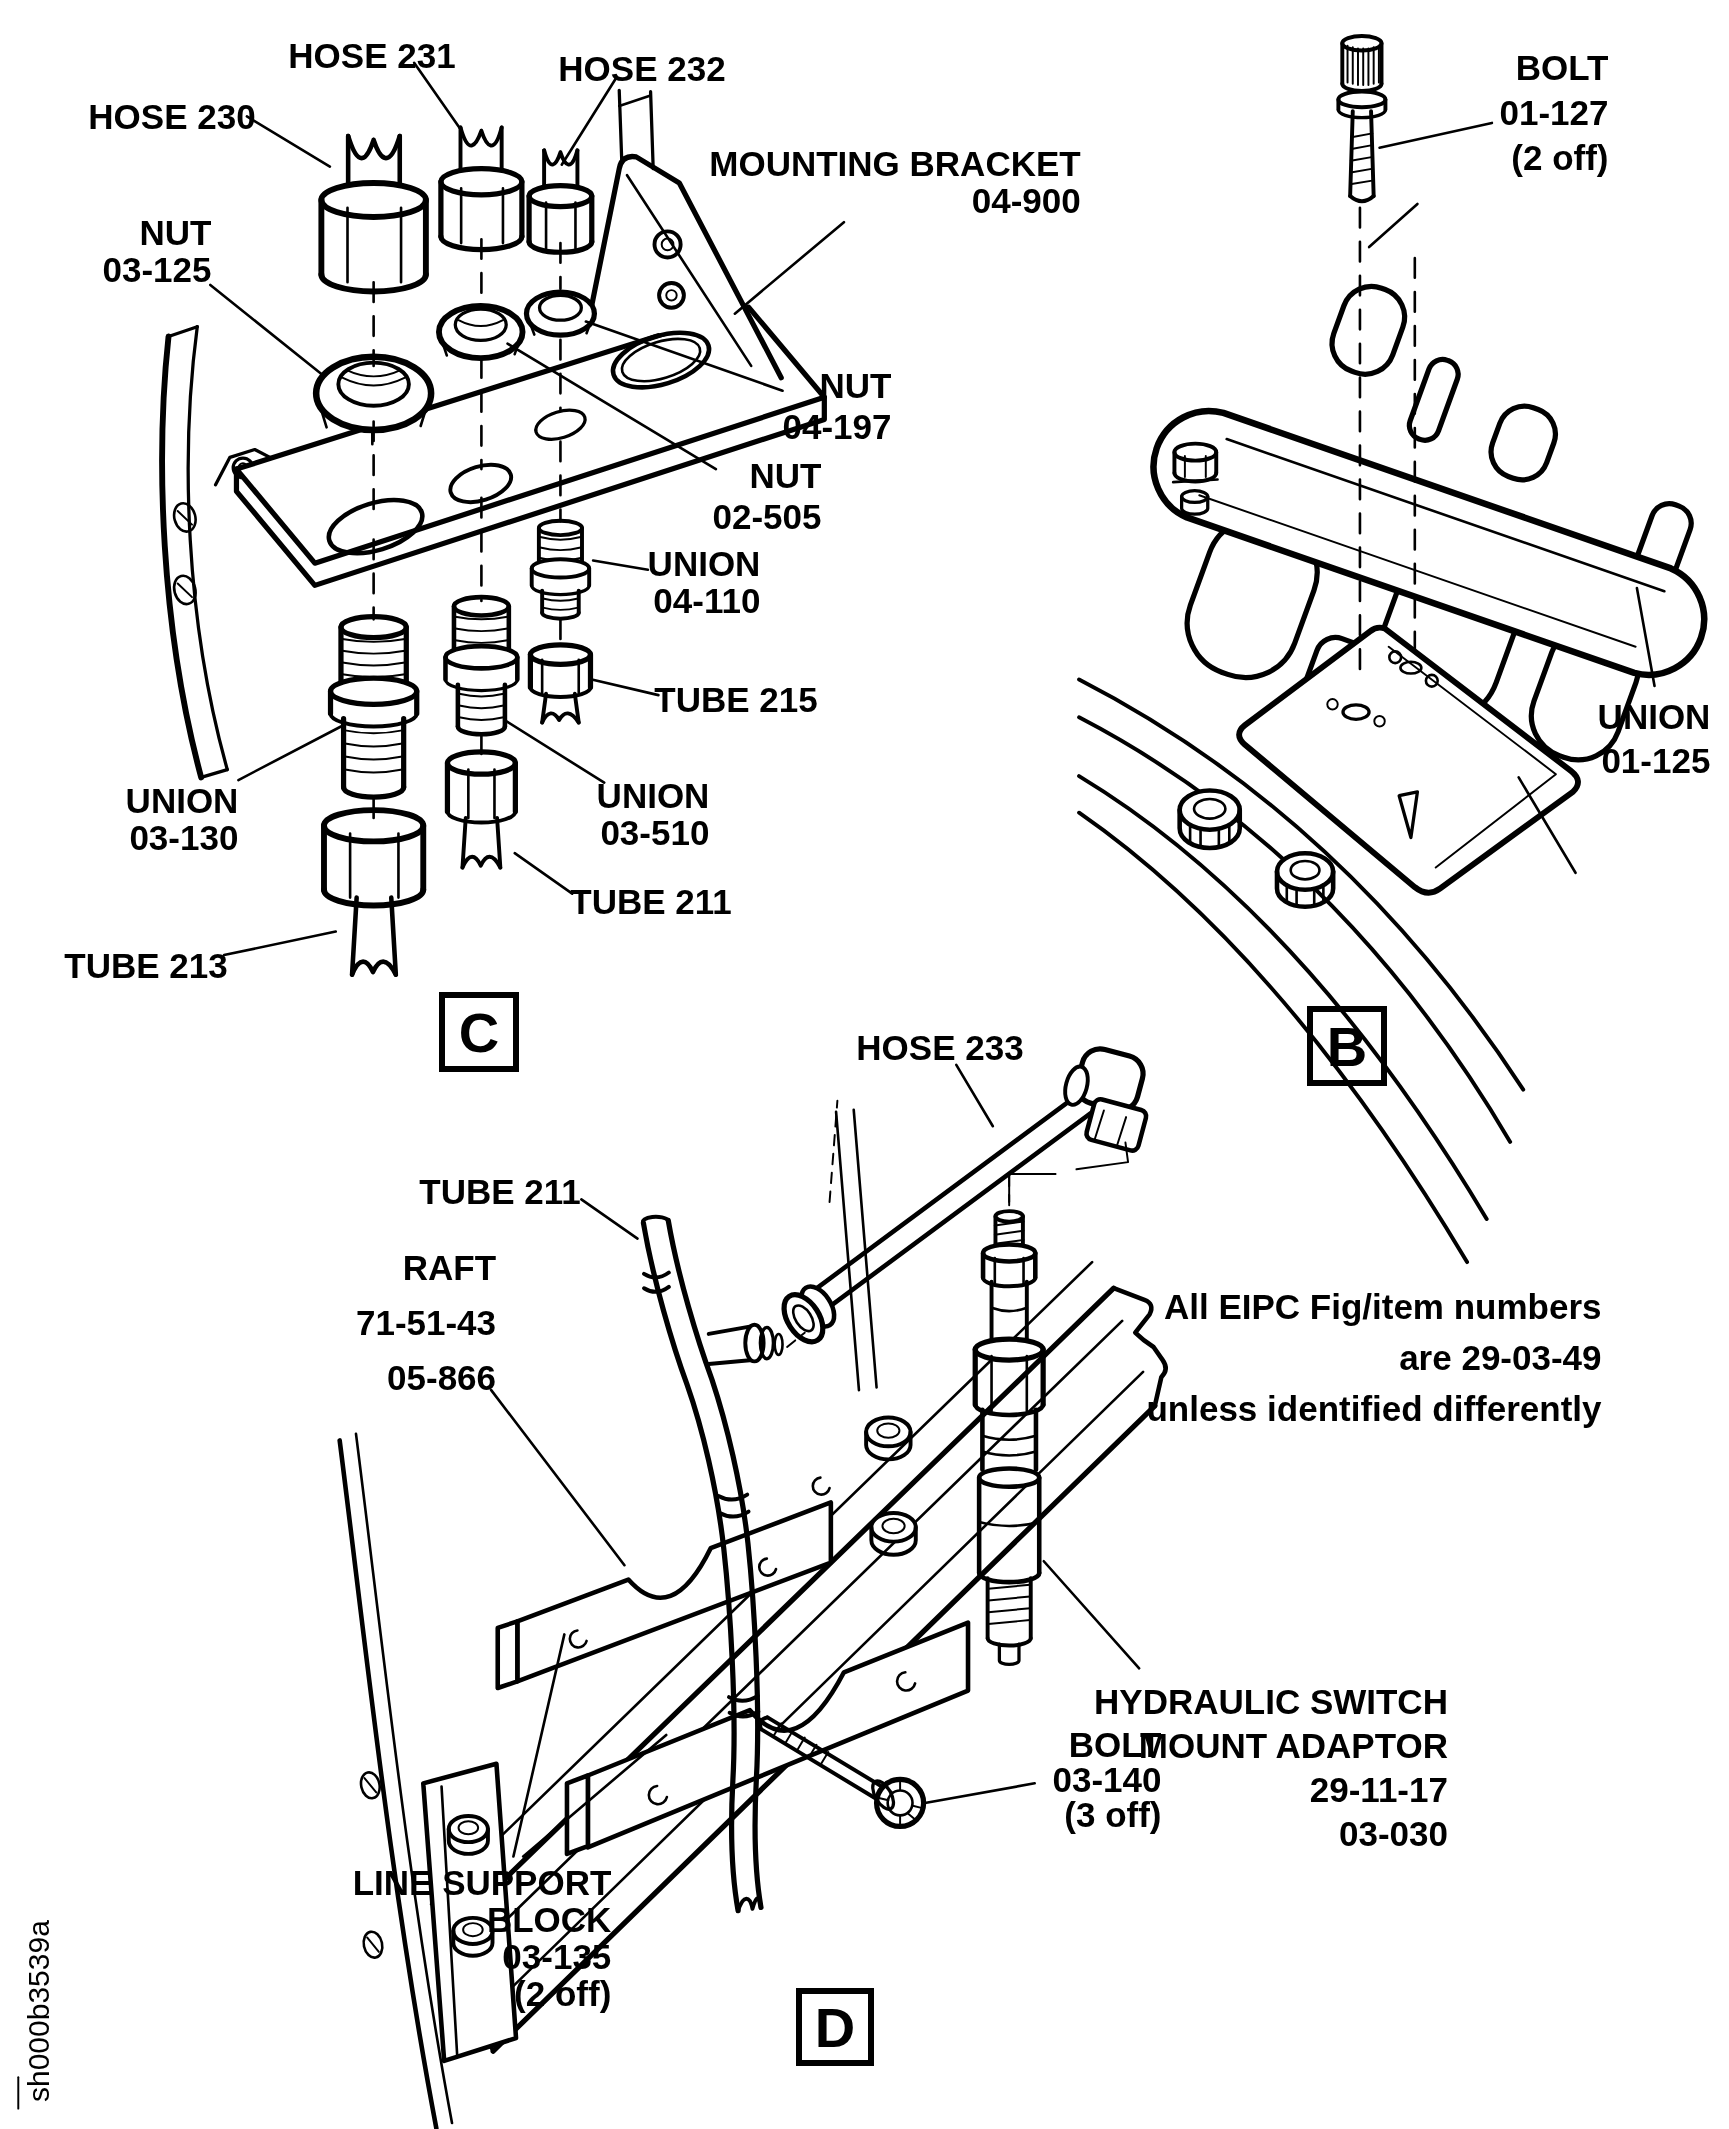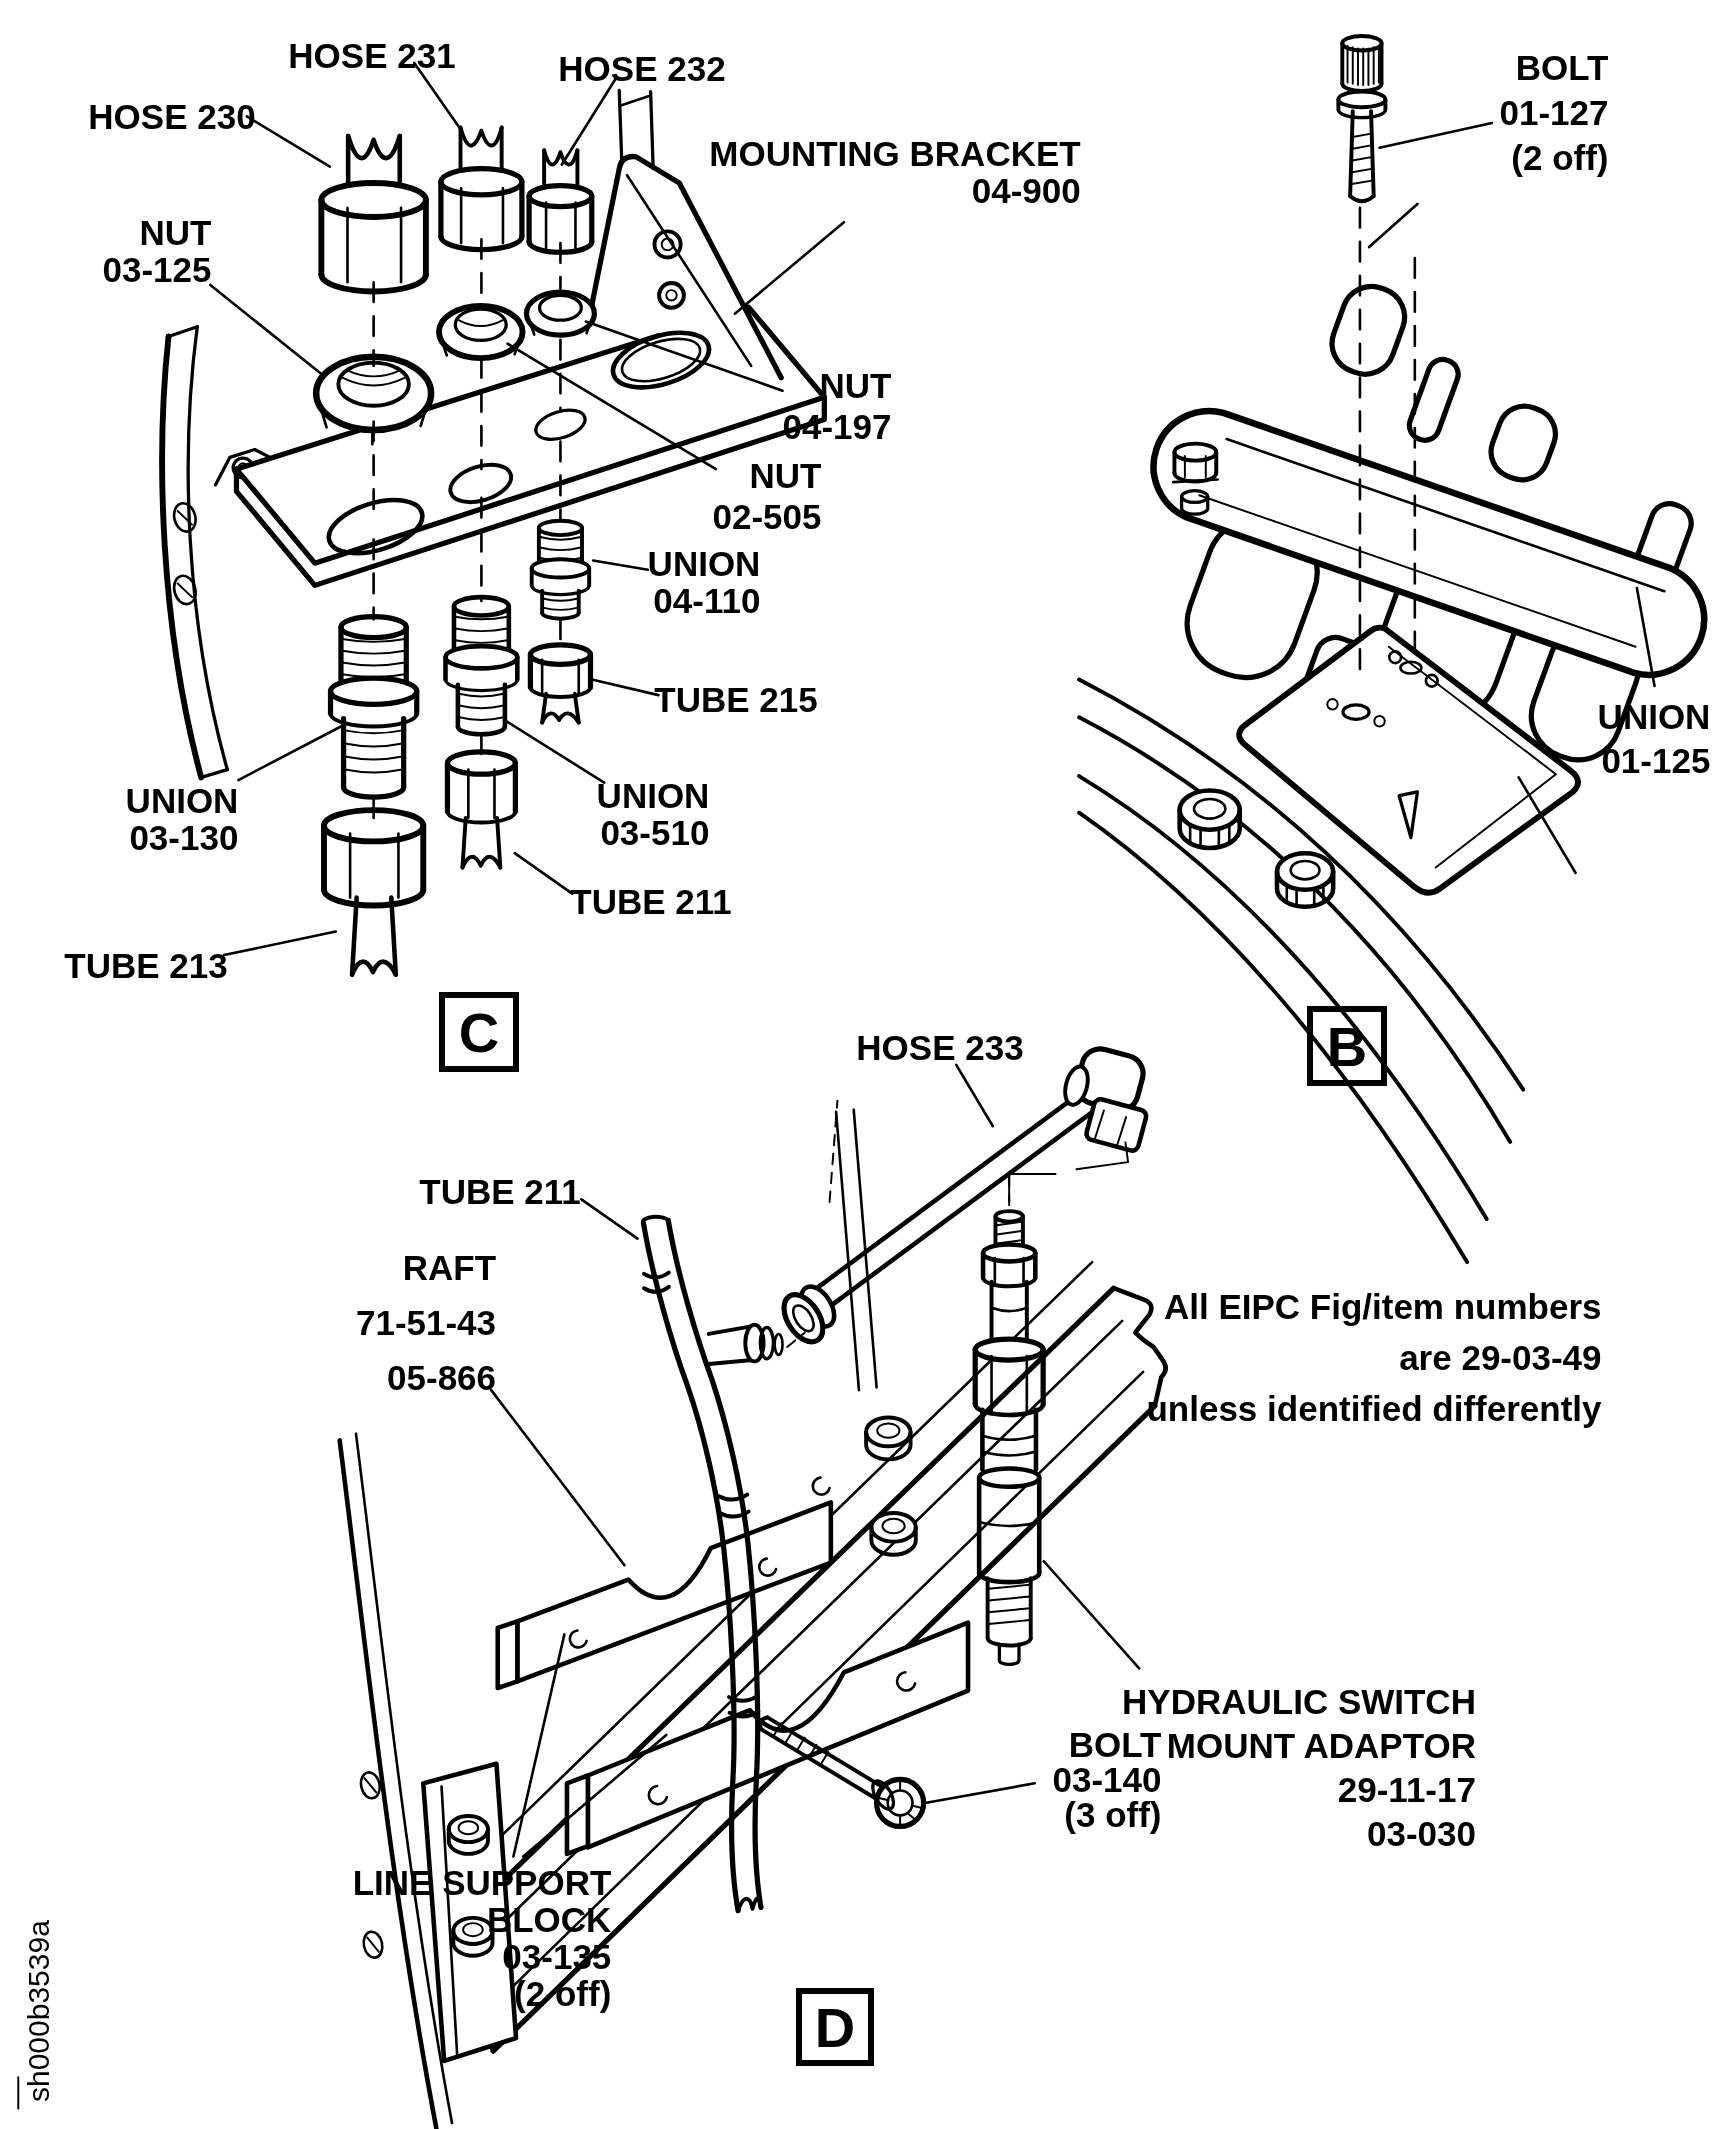--- a/index.html
+++ b/index.html
@@ -403,21 +403,21 @@
 
 <div class="lbl" style="left:172px;top:98px">
       <div>HOSE 230</div>
     </div>
 <div class="lbl" style="left:372px;top:37px">
       <div>HOSE 231</div>
     </div>
 <div class="lbl" style="left:642px;top:50px">
       <div>HOSE 232</div>
     </div>
-<div class="lbl" style="left:895px;top:135px">
+<div class="lbl" style="left:895px;top:145px">
   <div>MOUNTING BRACKET</div>
   <div>04-900</div>
 </div>
 <div class="lbl" style="left:157px;top:214px">
   <div>NUT</div>
   <div>03-125</div>
 </div>
 <div class="lbl lh62" style="left:837px;top:365px">
   <div>NUT</div>
   <div>04-197</div>
@@ -467,21 +467,21 @@
 <div class="lbl lh84" style="left:426px;top:1240px">
   <div>RAFT</div>
   <div>71-51-43</div>
   <div>05-866</div>
 </div>
 <div class="lbl lh78" style="left:1374px;top:1281px">
   <div>All EIPC Fig/item numbers</div>
   <div>are 29-03-49</div>
   <div>unless identified differently</div>
 </div>
-<div class="lbl lh67" style="left:1299px;top:1680px">
+<div class="lbl lh67" style="left:1271px;top:1680px">
   <div>HYDRAULIC SWITCH</div>
   <div>MOUNT ADAPTOR</div>
   <div>29-11-17</div>
   <div>03-030</div>
 </div>
 <div class="lbl lh54" style="left:1107px;top:1727px">
   <div>BOLT</div>
   <div>03-140</div>
   <div>(3 off)</div>
 </div>

